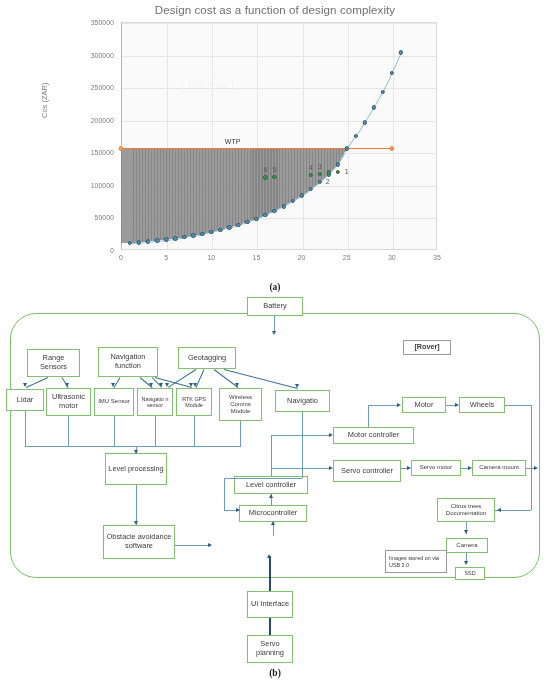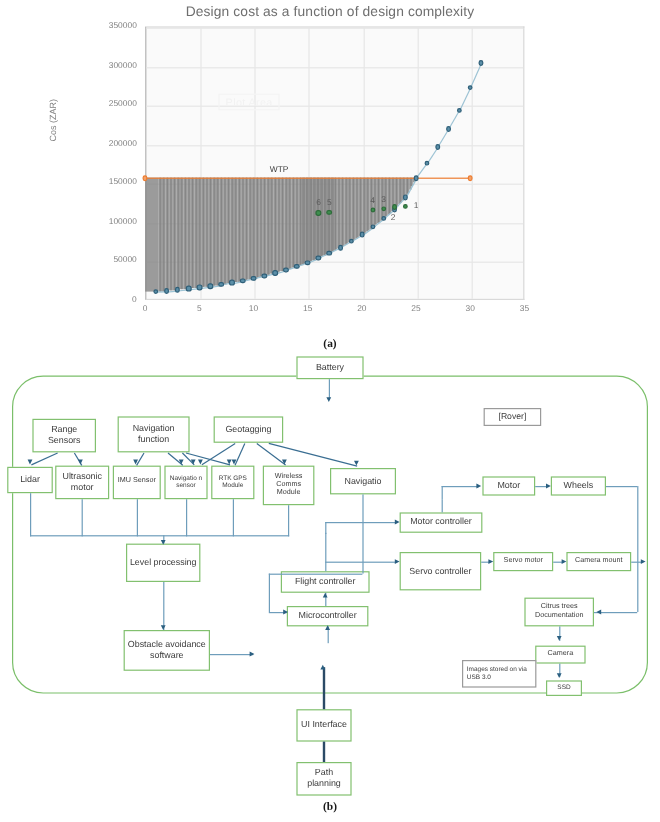--- a/index.html
+++ b/index.html
@@ -75,21 +75,21 @@
     border:1.4px solid #7bbf6a; border-radius:26px; background:transparent;
   }
   .node {
     position:absolute; border:1px solid #82c06f; background:#ffffff;
     color:#3b3b3b; display:flex; align-items:center; justify-content:center;
     text-align:center; line-height:1.18; font-size:7.4px; padding:1px 2px;
   }
   .node.gray { border:1px solid #9a9a9a; }
   .node.tiny { font-size:5.4px; }
   .node.small { font-size:6px; }
-  .node.bold { font-weight:normal; font-size:7.2px; }
+  .node.bold { font-weight:bold; font-size:7.2px; }
   .edge { position:absolute; background:#6e9dbb; }
   .edge.thick { background:#2b4a66; width:2px; }
   .diag { position:absolute; height:1px; background:#3a6e92; transform-origin:0 50%; }
   .arrow {
     position:absolute; width:0; height:0;
     border-left:2.6px solid transparent; border-right:2.6px solid transparent;
   }
   .arrow.down { border-top:4px solid #2b5f80; }
   .arrow.up { border-bottom:4px solid #2b5f80; }
   .arrow-r {
@@ -387,37 +387,37 @@
   <div class="node" style="left:46px;top:93px;width:45px;height:28px;">Ultrasonic motor</div>
   <div class="node small" style="left:94px;top:93px;width:40px;height:28px;">IMU Sensor</div>
   <div class="node tiny" style="left:137px;top:93px;width:36px;height:28px;">Navigatio n sensor</div>
   <div class="node tiny" style="left:176px;top:93px;width:36px;height:28px;">RTK GPS Module</div>
   <div class="node small" style="left:219px;top:93px;width:43px;height:33px;">Wireless Comms Module</div>
   <div class="node" style="left:275px;top:95px;width:55px;height:22px;">Navigatio</div>
 
   <div class="node" style="left:105px;top:158px;width:62px;height:32px;">Level processing</div>
   <div class="node" style="left:103px;top:230px;width:72px;height:34px;">Obstacle avoidance software</div>
 
-  <div class="node" style="left:234px;top:181px;width:74px;height:18px;">Flight controller</div>
+  <div class="node" style="left:234px;top:181px;width:74px;height:18px;">Level controller</div>
   <div class="node" style="left:239px;top:210px;width:68px;height:17px;">Microcontroller</div>
 
-  <div class="node" style="left:333px;top:132px;width:69px;height:17px;">Motor controller</div>
-  <div class="node" style="left:333px;top:165px;width:68px;height:32px;">Servo controller</div>
+  <div class="node" style="left:333px;top:132px;width:81px;height:17px;">Motor controller</div>
+  <div class="node" style="left:333px;top:165px;width:68px;height:22px;">Servo controller</div>
   <div class="node" style="left:402px;top:102px;width:44px;height:16px;">Motor</div>
   <div class="node" style="left:459px;top:102px;width:46px;height:16px;">Wheels</div>
   <div class="node small" style="left:411px;top:165px;width:50px;height:16px;">Servo motor</div>
   <div class="node small" style="left:472px;top:165px;width:54px;height:16px;">Camera mount</div>
 
   <div class="node small" style="left:437px;top:203px;width:58px;height:24px;">Citrus trees Documentation</div>
   <div class="node small" style="left:446px;top:243px;width:42px;height:15px;">Camera</div>
   <div class="node gray tiny" style="left:385px;top:255px;width:62px;height:23px;text-align:left;justify-content:flex-start;padding-left:3px;">Images stored on via USB 3.0</div>
   <div class="node tiny" style="left:455px;top:272px;width:30px;height:13px;">SSD</div>
 
   <div class="node" style="left:247px;top:296px;width:46px;height:27px;">UI Interface</div>
-  <div class="node" style="left:247px;top:340px;width:46px;height:28px;">Path planning</div>
+  <div class="node" style="left:247px;top:340px;width:46px;height:28px;">Servo planning</div>
 
   <div id="caption-b-anchor"></div>
 <div class="edge" style="left: 274px; top: 21px; width: 1px; height: 17px;"></div>
     <div class="arrow down" style="left: 271.5px; top: 36px;"></div>
     <div class="diag" style="left: 48px; top: 82px; width: 24.1661px; transform: rotate(155.556deg);"></div>
     <div class="arrow down" style="left: 23.4px; top: 88px;"></div>
     <div class="diag" style="left: 62px; top: 82px; width: 11.6619px; transform: rotate(59.0362deg);"></div>
     <div class="arrow down" style="left: 65.4px; top: 88px;"></div>
     <div class="diag" style="left: 120px; top: 82px; width: 11.6619px; transform: rotate(120.964deg);"></div>
     <div class="arrow down" style="left: 111.4px; top: 88px;"></div>

